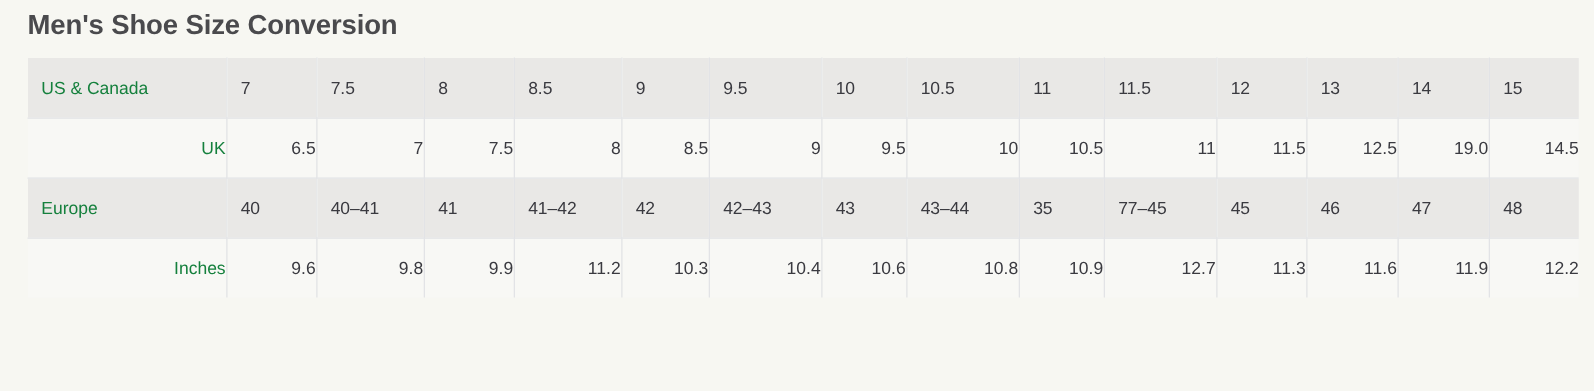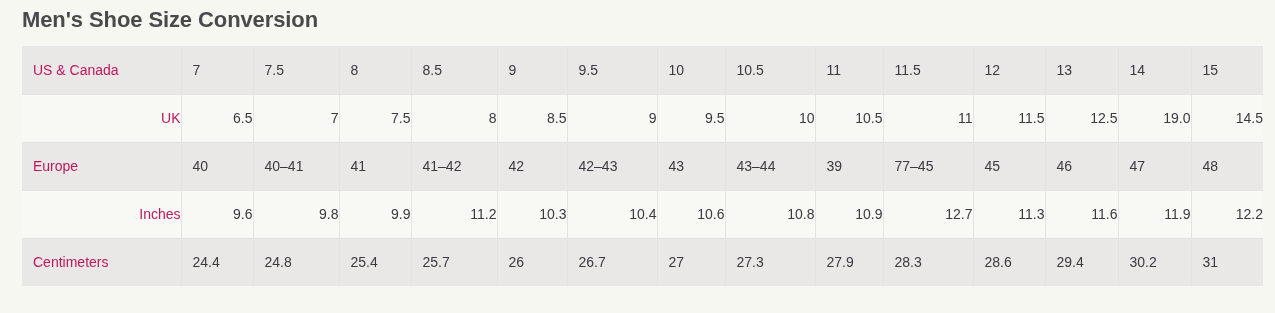--- a/index.html
+++ b/index.html
@@ -63,21 +63,21 @@
     border-bottom: 0;
   }
   table.size-table tr.row-shaded td {
     background: #e9e8e6;
   }
   table.size-table tr.row-plain td {
     background: #f8f8f5;
     text-align: right;
   }
   table.size-table td.label-cell {
-    color: #be185d;
+    color: #15803d;
   }
   
   col.c-label { width: 159px; }
   col.c-v0  { width: 72px; }
   col.c-v1  { width: 86px; }
   col.c-v2  { width: 72px; }
   col.c-v3  { width: 86px; }
   col.c-v4  { width: 70px; }
   col.c-v5  { width: 90px; }
   col.c-v6  { width: 68px; }
@@ -156,21 +156,21 @@
         <tr class="row-shaded">
           <td class="label-cell">Europe</td>
           <td>40</td>
           <td>40–41</td>
           <td>41</td>
           <td>41–42</td>
           <td>42</td>
           <td>42–43</td>
           <td>43</td>
           <td>43–44</td>
-          <td>39</td>
+          <td>35</td>
           <td>77–45</td>
           <td>45</td>
           <td>46</td>
           <td>47</td>
           <td>48</td>
         </tr>
 
         <tr class="row-plain">
           <td class="label-cell">Inches</td>
           <td>9.6</td>
@@ -182,35 +182,18 @@
           <td>10.6</td>
           <td>10.8</td>
           <td>10.9</td>
           <td>12.7</td>
           <td>11.3</td>
           <td>11.6</td>
           <td>11.9</td>
           <td>12.2</td>
         </tr>
 
-        <tr class="row-shaded">
-          <td class="label-cell">Centimeters</td>
-          <td>24.4</td>
-          <td>24.8</td>
-          <td>25.4</td>
-          <td>25.7</td>
-          <td>26</td>
-          <td>26.7</td>
-          <td>27</td>
-          <td>27.3</td>
-          <td>27.9</td>
-          <td>28.3</td>
-          <td>28.6</td>
-          <td>29.4</td>
-          <td>30.2</td>
-          <td>31</td>
-        </tr>
 
       </tbody>
     </table>
   </div>
 
 </div>
 
 </body></html>

